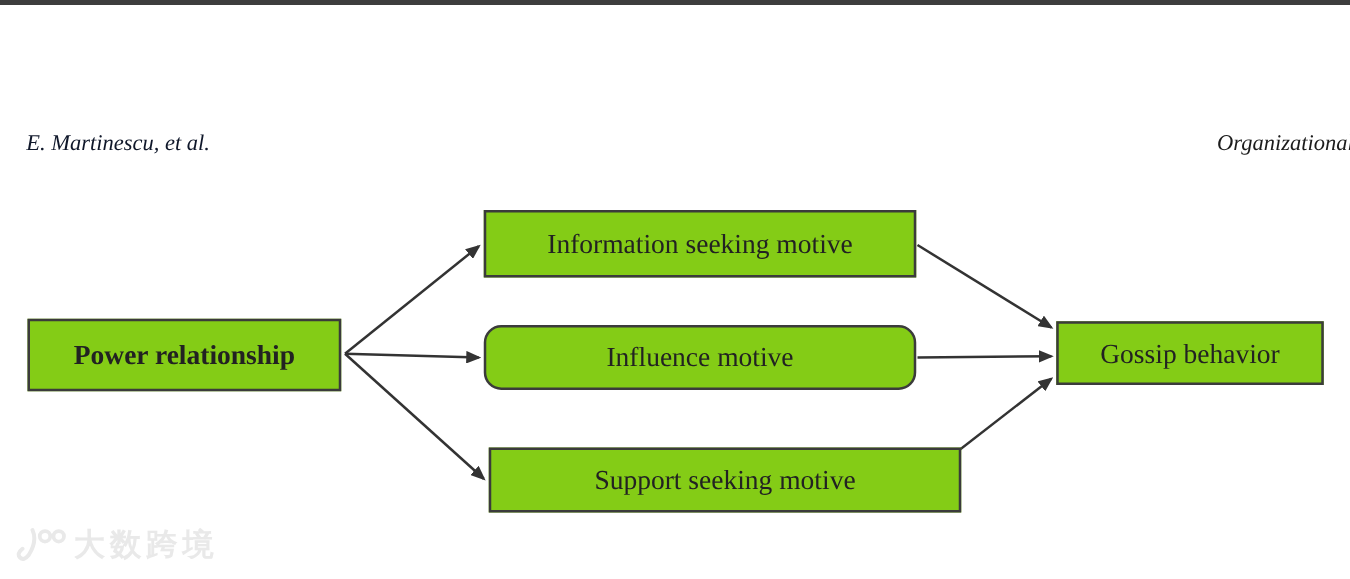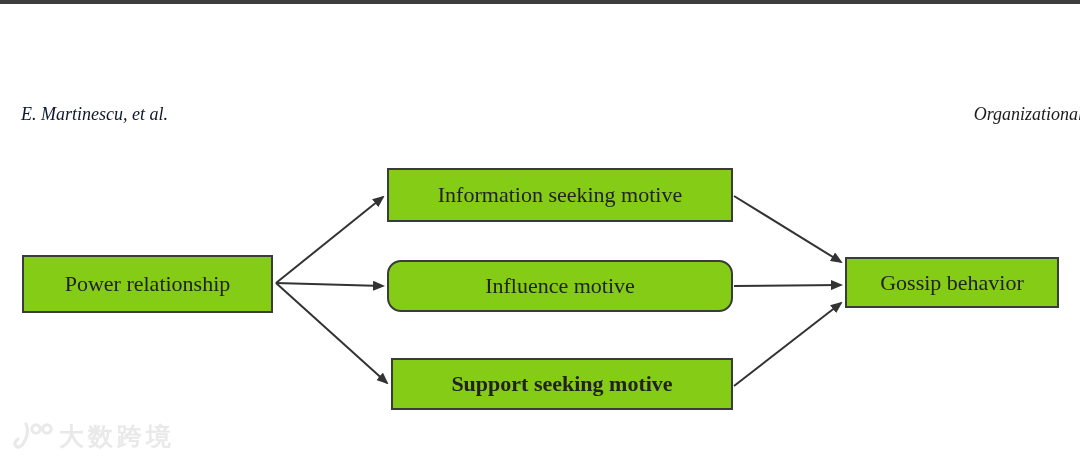--- a/index.html
+++ b/index.html
@@ -36,24 +36,24 @@
   .node {
     position: absolute;
     box-sizing: border-box;
     background: #84cc16;
     border: 2px solid #3b3b3b;
     display: flex; align-items: center; justify-content: center;
     font-size: 22px;
     color: #222222;
     white-space: nowrap;
   }
-  .node-power       { left: 22px;  top: 255px; width: 251px; height: 58px; }
+  .node-power       { left: 22px;  top: 255px; width: 251px; height: 58px; font-weight: bold; }
   .node-information { left: 387px; top: 168px; width: 346px; height: 54px; }
   .node-influence   { left: 387px; top: 260px; width: 346px; height: 52px; border-radius: 14px; }
-  .node-support     { left: 391px; top: 358px; width: 342px; height: 52px; font-weight: bold; }
+  .node-support     { left: 391px; top: 358px; width: 378px; height: 52px; }
   .node-gossip      { left: 845px; top: 257px; width: 214px; height: 51px; }
   .watermark {
     position: absolute; left: 13px; top: 421px;
     display: flex; align-items: center; gap: 6px;
     color: #e9e9e9;
     user-select: none;
   }
   .watermark-text {
     font-family: "Liberation Sans", sans-serif;
     font-weight: bold;

